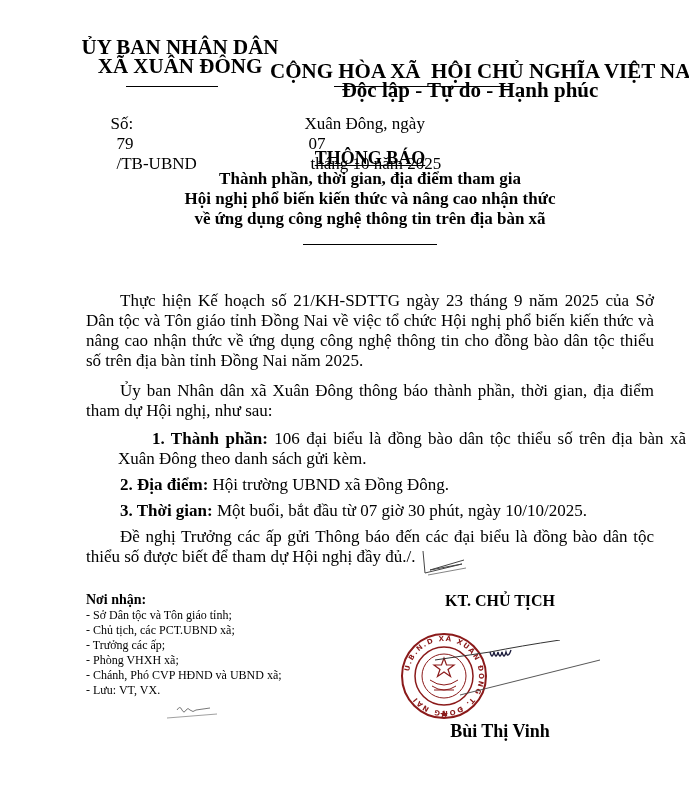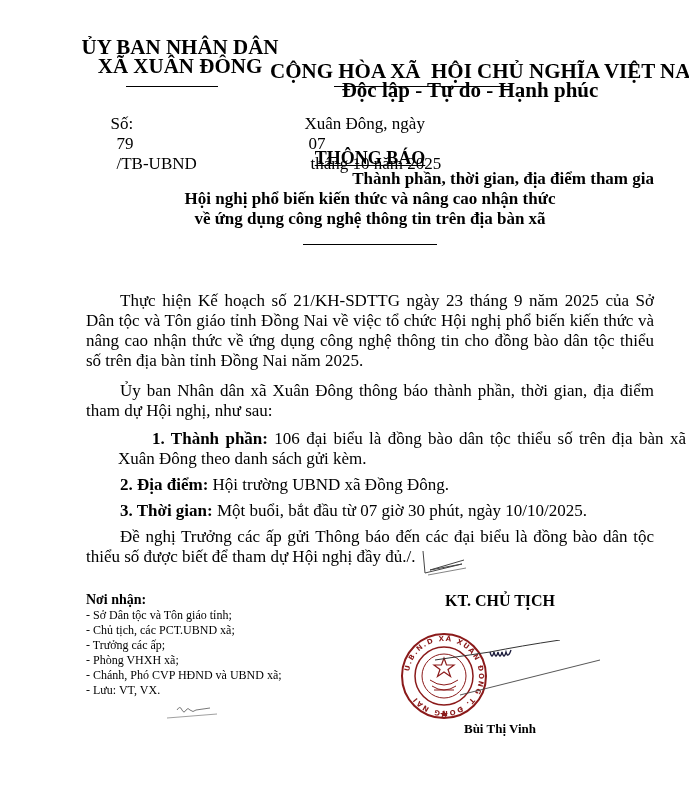--- a/index.html
+++ b/index.html
@@ -37,21 +37,21 @@
 </div>
 <div class="abs rule" style="left:334px; top:86px; width:176px;"></div>
 <div class="abs i" style="left:296px; top:94px; font-size:17px; white-space:pre;">
   <span>Xuân Đông, ngày</span>
   <span style="margin-left:4px;">07</span>
   <span style="margin-left:6px;">tháng 10 năm 2025</span>
 </div>
 
 <div class="abs center" style="left:86px; top:148px; width:568px;">
   <div class="b" style="font-size:18px; line-height:21px;text-decoration:underline;">THÔNG BÁO</div>
-  <div class="b" style="font-size:17px; line-height:20px;text-align:right;">Thành phần, thời gian, địa điểm tham gia</div>
+  <div class="b" style="font-size:17px; line-height:20px;">Thành phần, thời gian, địa điểm tham gia</div>
   <div class="b" style="font-size:17px; line-height:20px;">Hội nghị phổ biến kiến thức và nâng cao nhận thức</div>
   <div class="b" style="font-size:17px; line-height:20px;">về ứng dụng công nghệ thông tin trên địa bàn xã</div>
 </div>
 <div class="abs rule" style="left:303px; top:244px; width:134px;"></div>
 
 <div class="para body-text indent" style="top:291px;">Thực hiện Kế hoạch số 21/KH-SDTTG ngày 23 tháng 9 năm 2025 của Sở Dân tộc và Tôn giáo tỉnh Đồng Nai về việc tổ chức Hội nghị phổ biến kiến thức và nâng cao nhận thức về ứng dụng công nghệ thông tin cho đồng bào dân tộc thiểu số trên địa bàn tỉnh Đồng Nai năm 2025.</div>
 <div class="para body-text indent" style="top:381px;">Ủy ban Nhân dân xã Xuân Đông thông báo thành phần, thời gian, địa điểm tham dự Hội nghị, như sau:</div>
 <div class="para body-text indent" style="top:429px;margin-left:32px;">
   <span class="b">1. Thành phần:</span><span> 106 đại biểu là đồng bào dân tộc thiểu số trên địa bàn xã Xuân Đông theo danh sách gửi kèm.</span>
 </div>
@@ -100,13 +100,13 @@
   </text>
   <polygon points="44,78 45.2,81 48,81 45.8,82.8 46.6,85.5 44,84 41.4,85.5 42.2,82.8 40,81 42.8,81" fill="#8b1a1a"></polygon>
 </svg>
 
 <svg class="abs" style="left:430px; top:640px;" width="170" height="60" viewBox="0 0 170 60">
   <path d="M5 20 L60 12 Q90 6 130 0" fill="none" stroke="#333" stroke-width="1"></path>
   <path d="M60 12 q2 8 4 0 q2 8 4 0 q2 8 4 0 q2 8 4 0 q2 7 5 -2" fill="none" stroke="#1a1a3a" stroke-width="1.3"></path>
   <path d="M30 55 L170 20" fill="none" stroke="#444" stroke-width="0.9"></path>
 </svg>
 
-<div class="abs" style="left:410px; top:721px; width:180px; text-align:center; font-size:13px; font-weight:bold;">Bùi Thị Vinh</div>
+<div class="abs" style="left:410px; top:721px; width:180px; text-align:center; font-size:18px; font-weight:bold;">Bùi Thị Vinh</div>
 
 </body></html>

